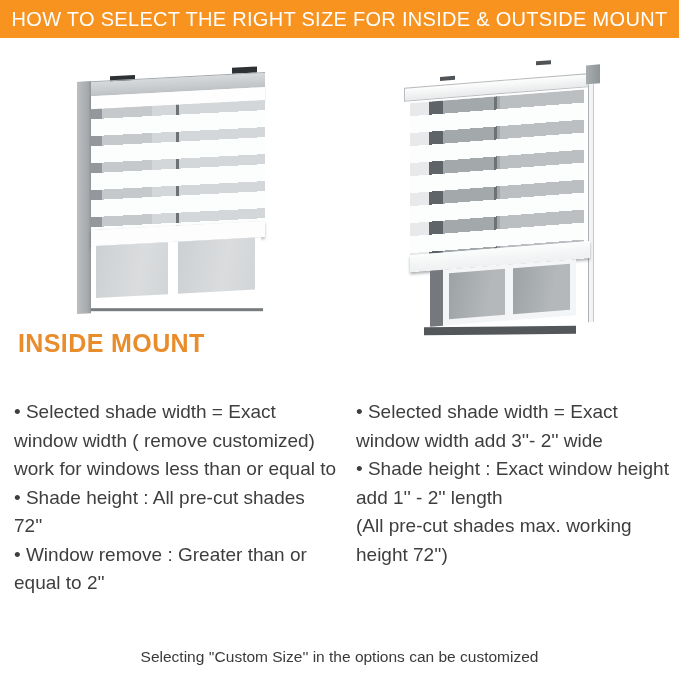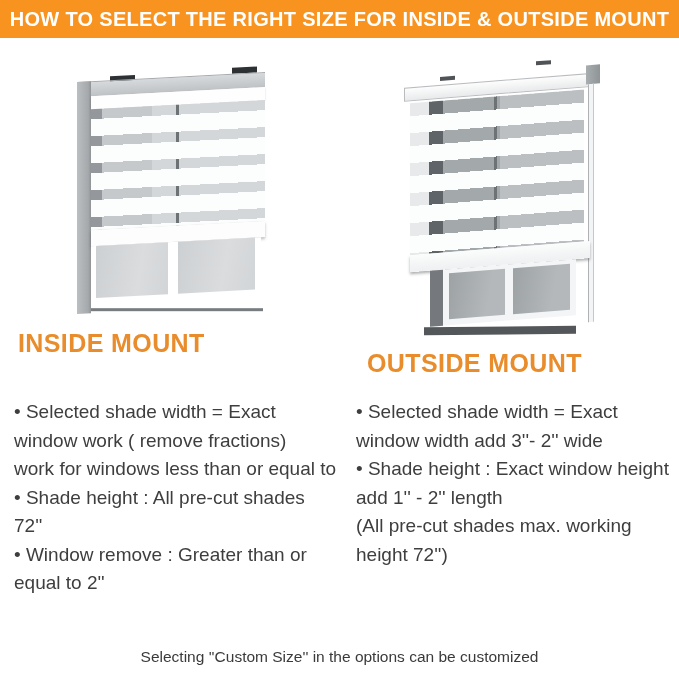--- a/index.html
+++ b/index.html
@@ -9,21 +9,21 @@
     font-family:"Liberation Sans", sans-serif; overflow:hidden;
   }
   .page * { position:absolute; }
 
   
   .topbar {
     left:0; top:0; width:679px; height:38px;
     display:flex; align-items:center; justify-content:center;
   }
   .topbar h1 {
-    position:static; font-size:20px; font-weight:bold; letter-spacing:0.3px;
+    position:static; font-size:20px; font-weight:normal; letter-spacing:0.3px;
     white-space:nowrap;
   }
 
   
   .mount-title { font-size:25px; font-weight:bold; letter-spacing:0.4px; }
   .t-inside  { left:18px;  top:329px; }
   .t-outside { left:367px; top:349px; }
 
   
   .col { top:398px; }
@@ -141,25 +141,24 @@
       <div class="r-lower">
         <div class="r-jamb"></div>
         <div class="r-pane r-pane-a"></div>
         <div class="r-pane r-pane-b"></div>
       </div>
       <div class="r-sill"></div>
     </div>
   </div>
 
   <h2 class="mount-title t-inside" style="color: rgb(233, 140, 43);">INSIDE MOUNT</h2>
-  <h2 class="mount-title t-outside" style="color: rgb(233, 140, 43);">OUTSIDE MOUNT</h2>
 
   <div class="col col-left" style="color: rgb(62, 62, 62);">
     <span class="line">• Selected shade width = Exact</span>
-    <span class="line">window work ( remove fractions)</span>
+    <span class="line">window width ( remove customized)</span>
     <span class="line">work for windows less than or equal to</span>
     <span class="line">• Shade height : All pre-cut shades</span>
     <span class="line">72''</span>
     <span class="line">• Window remove : Greater than or</span>
     <span class="line">equal to 2''</span>
   </div>
 
   <div class="col col-right" style="color: rgb(62, 62, 62);">
     <span class="line">• Selected shade width = Exact</span>
     <span class="line">window width add 3''- 2'' wide</span>

